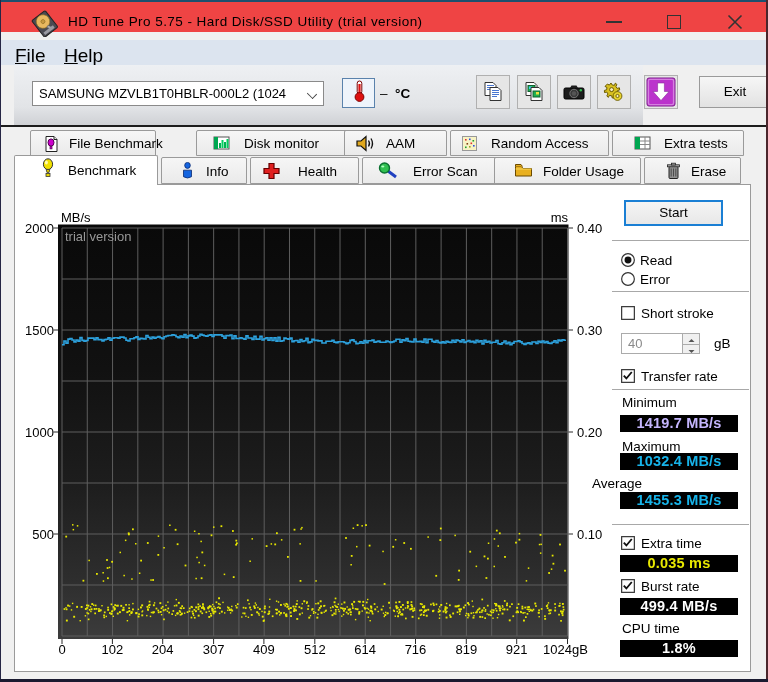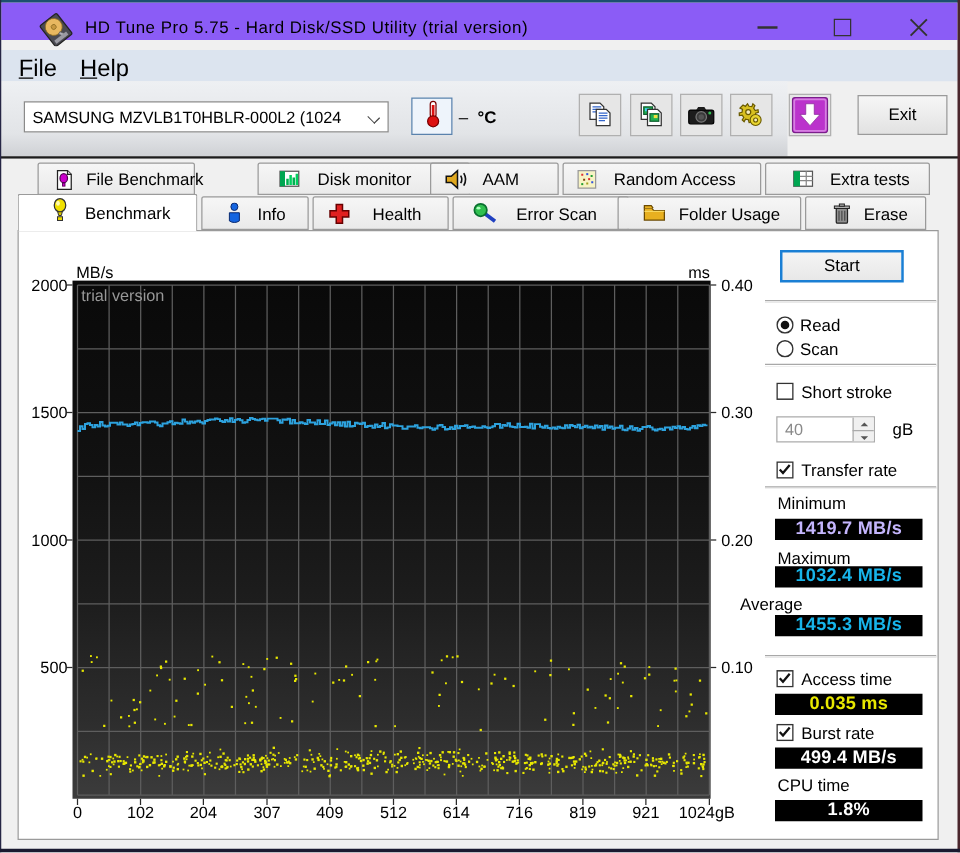--- a/index.html
+++ b/index.html
@@ -2,31 +2,31 @@
 <html><head><meta charset="utf-8"><style>
 * { margin:0; padding:0; box-sizing:border-box; }
 html,body { width:768px; height:682px; overflow:hidden; }
 body { font-family:"Liberation Sans", sans-serif; position:relative; background:#f0f0f0; }
 
 #frame-top { position:absolute;left:0;top:0;width:768px;height:2px;background:#1d506e;z-index:40; }
 #frame-left { position:absolute;left:0;top:0;width:1px;height:682px;background:#262645;z-index:40; }
 #frame-right { position:absolute;right:0;top:0;width:2px;height:682px;background:#4a262c;z-index:40; }
 #frame-bottom { position:absolute;left:0;bottom:0;width:768px;height:3px;background:#1a1a30;z-index:40; }
 
-#titlebar { position:absolute;left:1px;top:2px;width:765px;height:30px;background:#8b5cf6; }
+#titlebar { position:absolute;left:1px;top:2px;width:765px;height:30px;background:#ef4444; }
 #title-ico { position:absolute;left:30px;top:7px; }
 #title-txt { position:absolute;left:67px;top:12px;font-size:13.5px;color:#000;letter-spacing:0.45px; }
 #cap-min { position:absolute;left:605px;top:19px;width:16px;height:2px;background:#333; }
 #cap-max { position:absolute;left:666px;top:13px;width:14px;height:14px;border:1.5px solid #333; }
 #cap-close { position:absolute;left:726px;top:12px; }
 
 #menubar { position:absolute;left:1px;top:40px;width:765px;height:25px;background:#dce4ef; }
 .menu { position:absolute;top:5px;font-size:19px;color:#000; }
 
-#toolbar { position:absolute;left:1px;top:65px;width:629px;height:60px;background:linear-gradient(#eef0f3,#e2e4e7 70%,#cfd1d5); }
+#toolbar { position:absolute;left:14px;top:65px;width:629px;height:60px;background:linear-gradient(#eef0f3,#e2e4e7 70%,#cfd1d5); }
 #tbline { position:absolute;left:0;top:125px;width:768px;height:2px;background:#1c1c1c; }
 #combo { position:absolute;left:18px;top:16px;width:292px;height:25px;background:#fff;border:1px solid #8a8a8a;font-size:13px;line-height:23px;padding-left:6px;white-space:nowrap;overflow:hidden; }
 #combo .arr { position:absolute;right:7px;top:8px;width:8px;height:8px;border-right:1.6px solid #444;border-bottom:1.6px solid #444;transform:rotate(45deg) scale(1,.8);transform-origin:center; }
 #thermo { position:absolute;left:328px;top:13px;width:33px;height:30px;background:#eef4fb;border:1px solid #5a82ac;text-align:center; }
 #degc { position:absolute;left:366px;top:21px;font-size:13.5px;color:#000; }
 .tbtn { position:absolute;top:10px;width:34px;height:34px;background:#e6e6e6;border:1px solid #b0b0b0;display:flex;align-items:center;justify-content:center; }
 #exitbtn { position:absolute;left:685px;top:11px;width:72px;height:32px;background:linear-gradient(#f6f6f6,#e2e2e2);border:1px solid #9a9a9a;text-align:center;line-height:30px;font-size:13.5px; }
 
 #tabstrip { position:absolute;left:0;top:127px;width:768px;height:57px;background:#f0f0f0; }
 .tab { position:absolute;background:linear-gradient(#f6f6f6,#eaeaea);border:1px solid #9a9a9a;border-radius:2px 2px 0 0; }
@@ -138,21 +138,21 @@
 <div id="tabstrip">
 <div class="tab r1" style="left:30px;width:126px">
 <span class="ti" style="left:12px"><svg width="16" height="18" viewBox="0 0 16 18">
 <path d="M3 1.5h8l3 3V16.5H3z" fill="#fff" stroke="#222"></path>
 <path d="M11 1.5v3h3" fill="#e8e8e8" stroke="#222"></path>
 <ellipse cx="8" cy="7.5" rx="3" ry="3.6" fill="#cc00cc" stroke="#550055"></ellipse>
 <rect x="7" y="11.5" width="2" height="2.4" fill="#cc00cc" stroke="#550055" stroke-width="0.7"></rect>
 </svg></span>
       <span class="tt" style="left:38px">File Benchmark</span>
     </div>
-<div class="tab r1" style="left:206px;width:170px">
+<div class="tab r1" style="left:196px;width:170px">
 <span class="ti" style="left:16px"><svg width="17" height="16" viewBox="0 0 17 16">
 <rect x="1" y="2" width="15" height="12" fill="#fff" stroke="#555"></rect>
 <rect x="1" y="2" width="4" height="12" fill="#00a651"></rect>
 <rect x="6" y="8" width="2" height="5" fill="#00b050"></rect>
           <rect x="8.5" y="5" width="2" height="8" fill="#00d060"></rect>
 <rect x="11" y="7" width="2" height="6" fill="#00b050"></rect>
           <rect x="13.5" y="4" width="2" height="9" fill="#00d060"></rect>
 </svg></span>
       <span class="tt" style="left:47px">Disk monitor</span>
     </div>
@@ -1069,21 +1069,21 @@
 <div class="sep" style="top:389px"></div>
 <div class="sep" style="top:524px"></div>
 <svg style="position:absolute;left:621px;top:253px" width="14" height="14" viewBox="0 0 13 13">
 <circle cx="6.5" cy="6.5" r="5.9" fill="#fff" stroke="#333" stroke-width="1.1"></circle>
     <circle cx="6.5" cy="6.5" r="3.2" fill="#111"></circle>
   </svg>
 <div class="lab" style="left:640px;top:253px">Read</div>
 <svg style="position:absolute;left:621px;top:272px" width="14" height="14" viewBox="0 0 13 13">
 <circle cx="6.5" cy="6.5" r="5.9" fill="#fff" stroke="#333" stroke-width="1.1"></circle>
   </svg>
-<div class="lab" style="left:640px;top:272px">Scan</div>
+<div class="lab" style="left:640px;top:272px">Error</div>
 <svg style="position:absolute;left:621px;top:306px" width="14" height="14" viewBox="0 0 13 13">
 <rect x="0.6" y="0.6" width="11.8" height="11.8" fill="#fff" stroke="#333" stroke-width="1.1"></rect>
   </svg>
 <div class="lab" style="left:641px;top:306px">Short stroke</div>
 <div class="spin">
     <span class="spv">40</span>
 <span class="spbtns">
       <span class="spb"><svg width="7" height="5" viewBox="0 0 7 5">
           <path d="M0.5 4L3.5 1 6.5 4z" fill="#555"></path>
         </svg></span>
@@ -1101,21 +1101,21 @@
 <div class="lab" style="left:622px;top:395px">Minimum</div>
 <div class="vbox" style="top:415px;color:#c4b5fd">1419.7 MB/s</div>
 <div class="lab" style="left:622px;top:439px">Maximum</div>
 <div class="vbox" style="top:453px;color:#17b4ea">1032.4 MB/s</div>
 <div class="lab" style="left:592px;top:476px">Average</div>
 <div class="vbox" style="top:492px;color:#17b4ea">1455.3 MB/s</div>
 <svg style="position:absolute;left:621px;top:536px" width="14" height="14" viewBox="0 0 13 13">
 <rect x="0.6" y="0.6" width="11.8" height="11.8" fill="#fff" stroke="#333" stroke-width="1.1"></rect>
     <path d="M2.6 6.2l2.4 2.6 5-6" fill="none" stroke="#111" stroke-width="1.7"></path>
   </svg>
-<div class="lab" style="left:641px;top:536px">Access time</div>
+<div class="lab" style="left:641px;top:536px">Extra time</div>
 <div class="vbox" style="top:555px;color:#e8e800">0.035 ms</div>
 <svg style="position:absolute;left:621px;top:579px" width="14" height="14" viewBox="0 0 13 13">
 <rect x="0.6" y="0.6" width="11.8" height="11.8" fill="#fff" stroke="#333" stroke-width="1.1"></rect>
     <path d="M2.6 6.2l2.4 2.6 5-6" fill="none" stroke="#111" stroke-width="1.7"></path>
   </svg>
 <div class="lab" style="left:641px;top:579px">Burst rate</div>
 <div class="vbox" style="top:598px;color:#fff">499.4 MB/s</div>
 <div class="lab" style="left:622px;top:621px">CPU time</div>
 <div class="vbox" style="top:640px;color:#fff">1.8%</div>
 </body></html>

